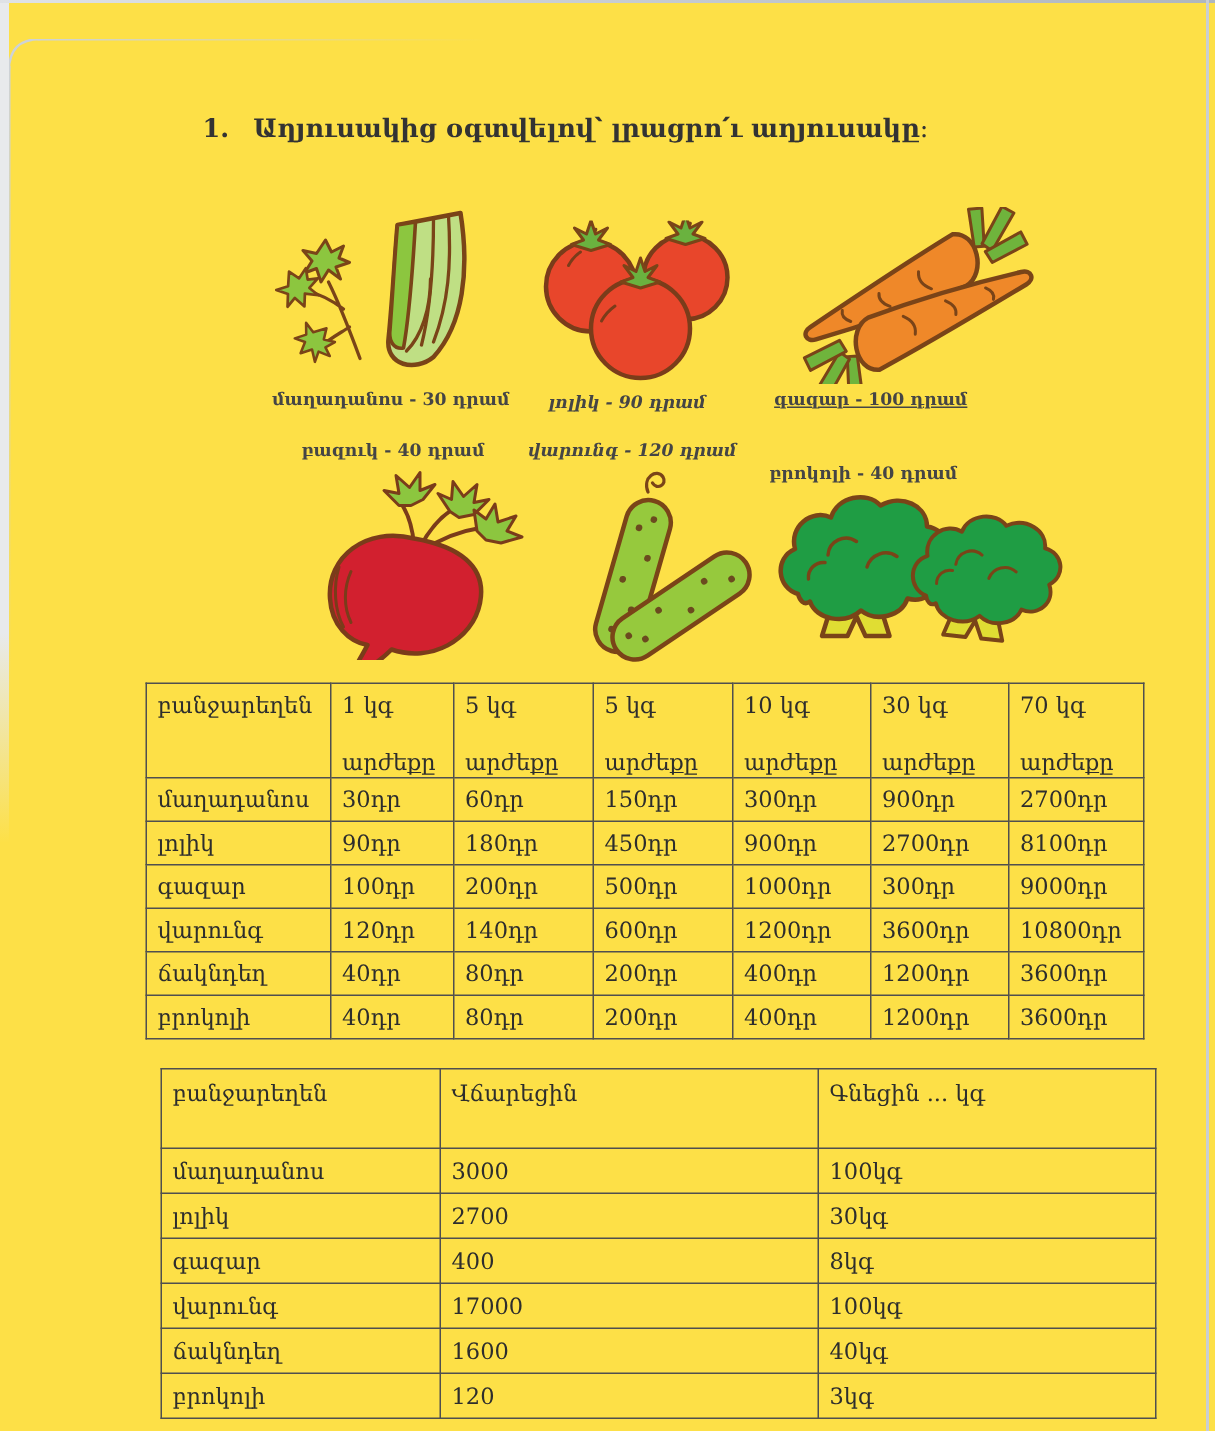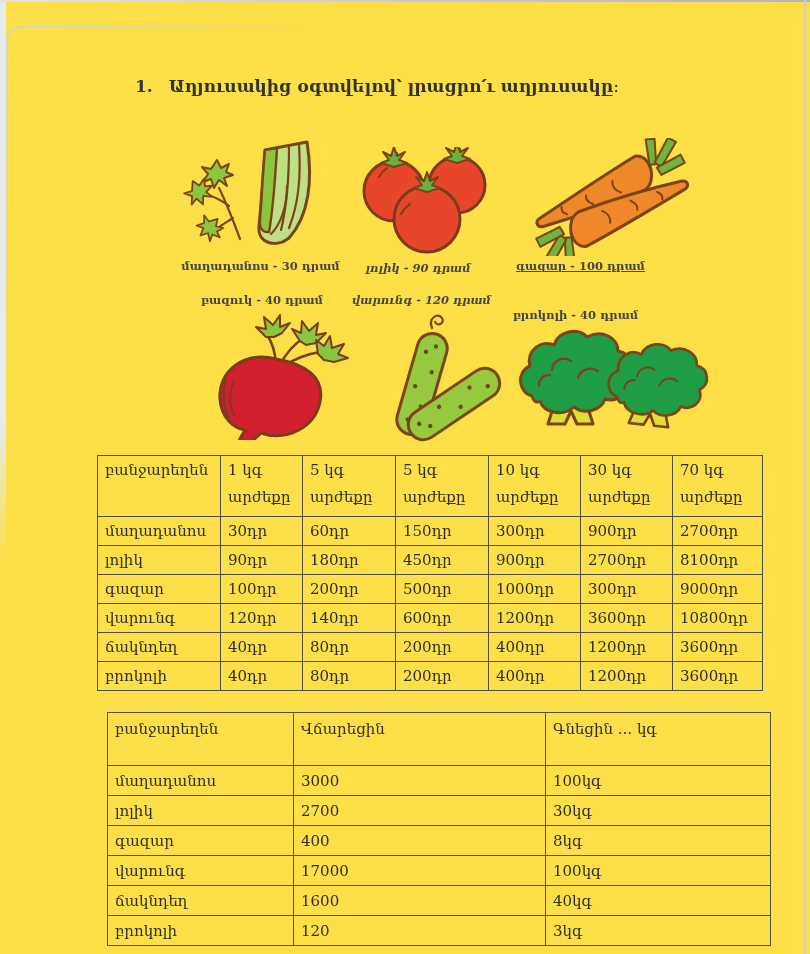--- a/index.html
+++ b/index.html
@@ -36,21 +36,21 @@
   .pl4{left:182px;top:293px;width:160px;}
   .pl5{left:344px;top:293px;width:155px;font-style:italic;}
   .pl6{left:498px;top:308px;width:155px;}
   
   .t{position:absolute;border-collapse:collapse;table-layout:fixed;color:#2d2d2d;}
   .t th,.t td{border:1.2px solid #4f4f4f;padding:1px 7px;font-weight:400;
               text-align:left;font-size:15px;white-space:nowrap;overflow:hidden;}
   .t1{left:97px;top:455px;width:665px;}
   .t1 tr.hdr th{height:54px;vertical-align:top;padding-top:5px;}
   .t1 .l1,.t1 .l2{display:block;}
-  .t1 .l2{margin-top:9px;}
+  .t1 .l2{margin-top:20px;}
   .t1 td{height:26px;}
   .t2{left:107px;top:712px;width:663px;}
   .t2 tr.hdr th{height:44px;vertical-align:top;padding-top:7px;}
   .t2 td{height:27px;}
 </style>
 </head>
 <body>
 
 <div class="screen">
 

